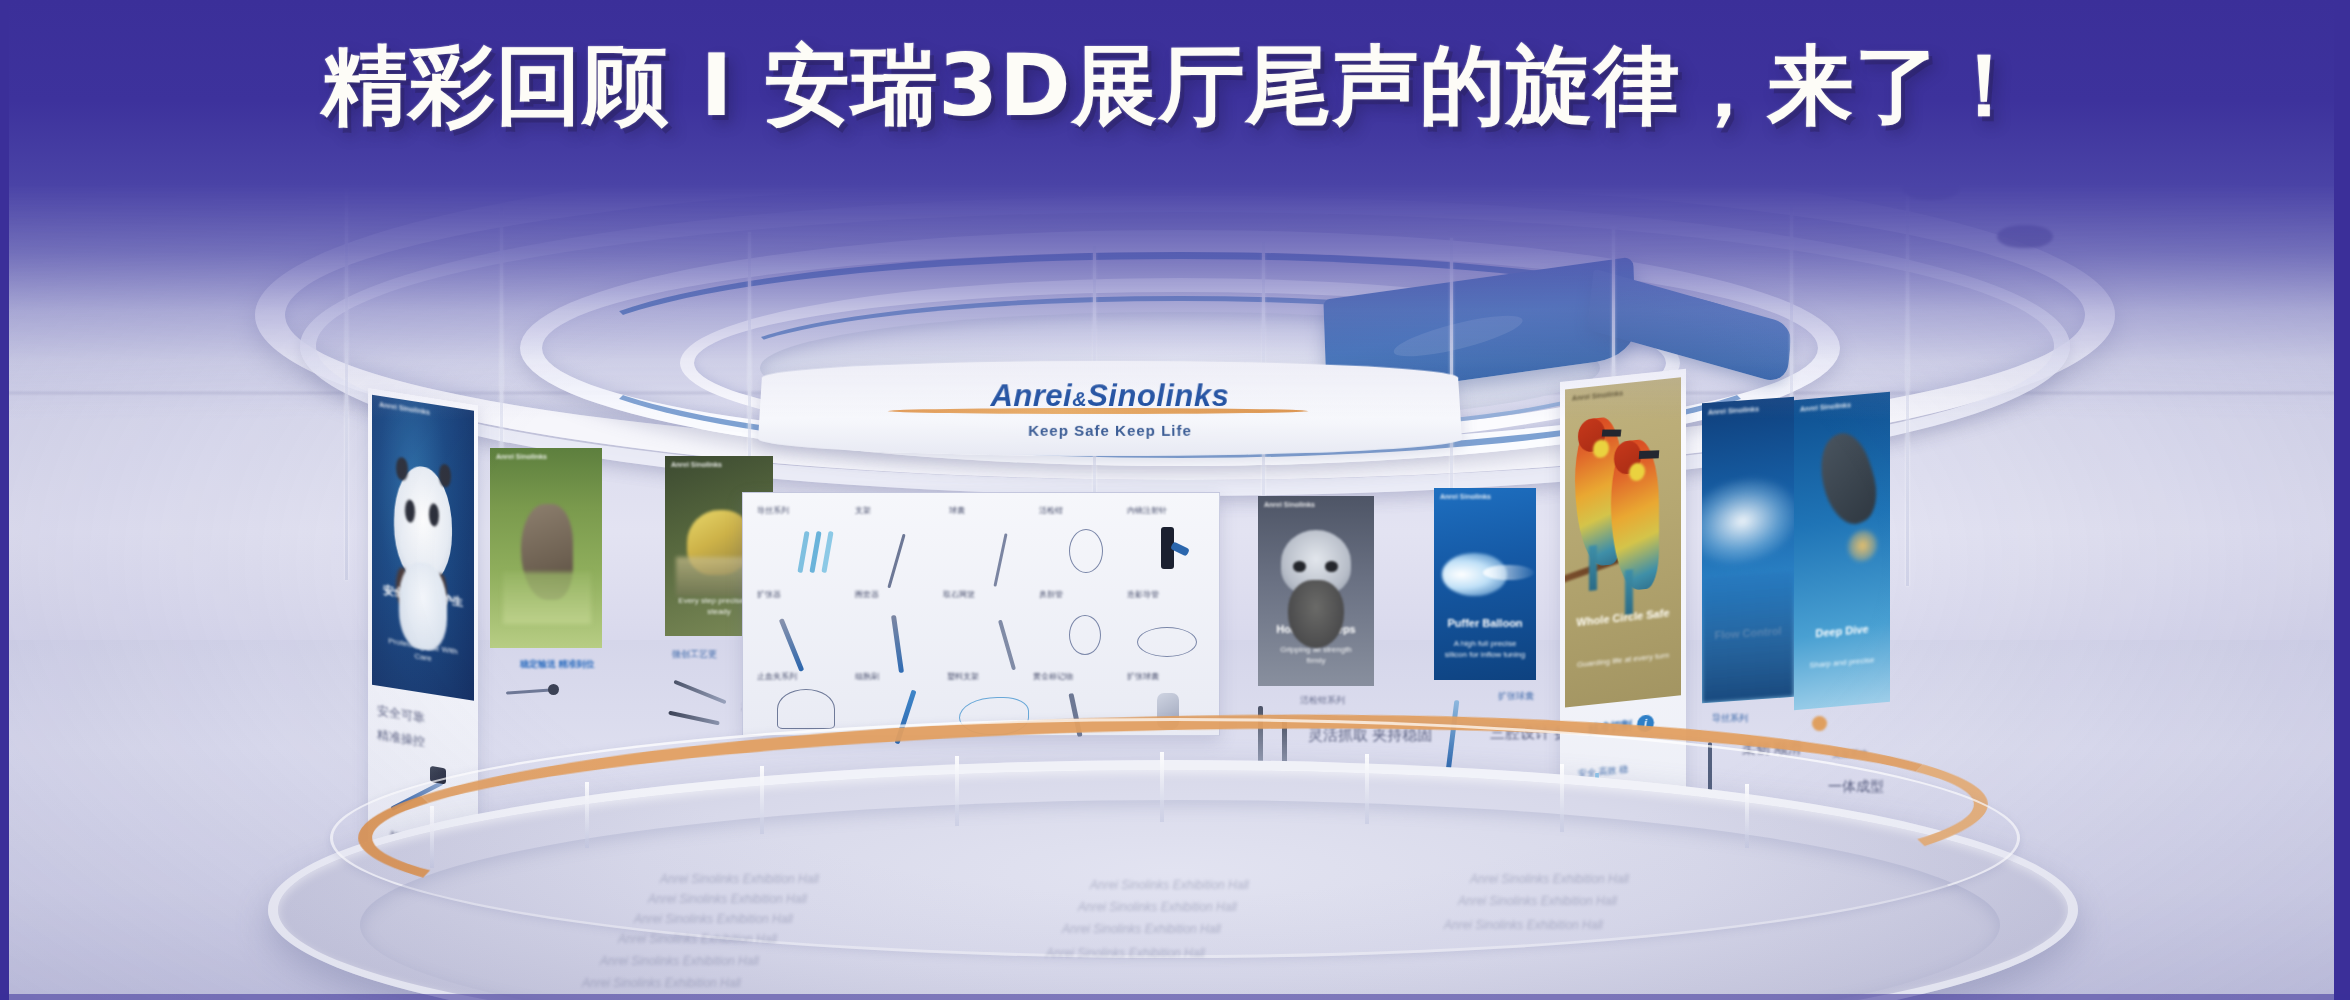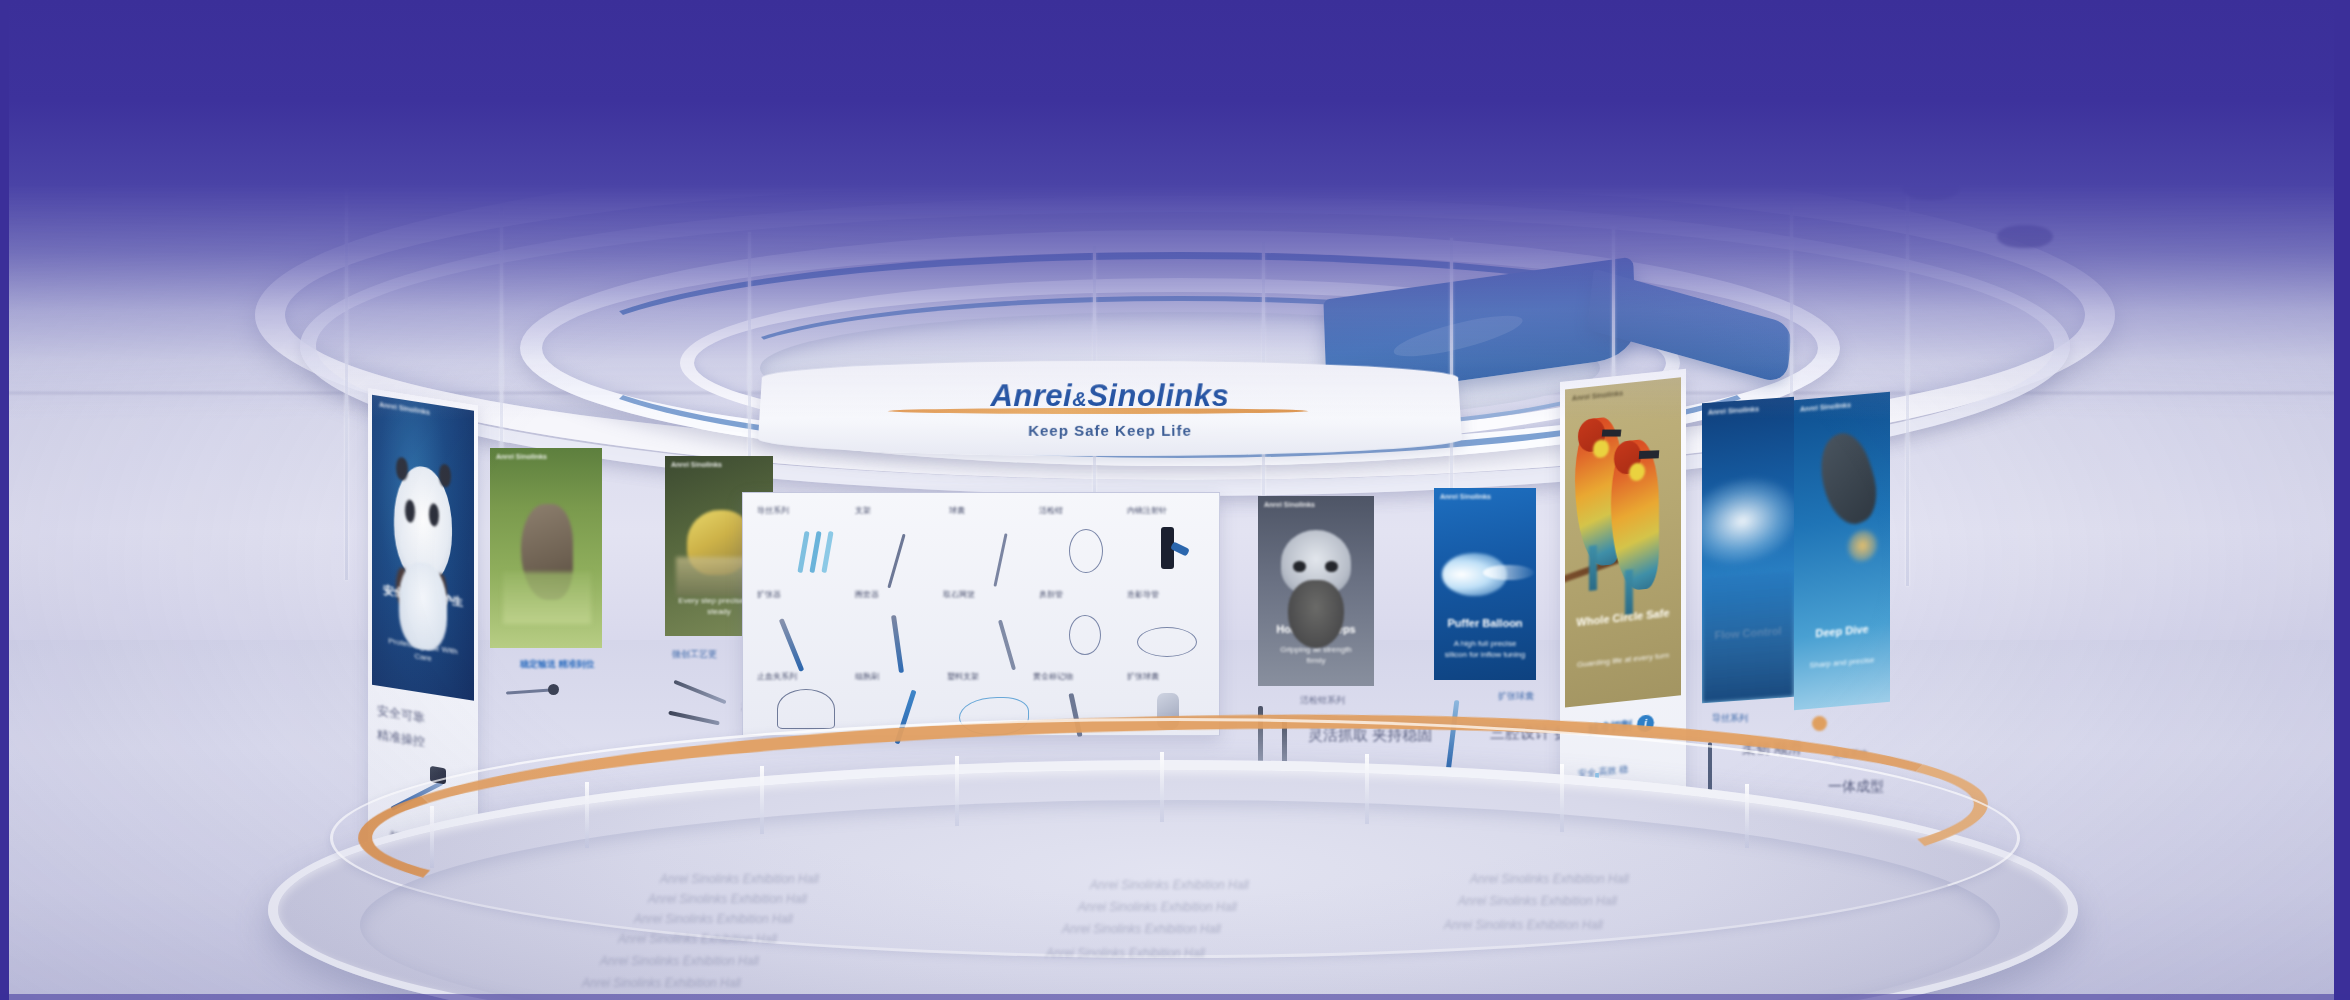--- a/index.html
+++ b/index.html
@@ -512,14 +512,15 @@
   <div class="floor-text" style="left:1470px;top:872px;">Anrei Sinolinks Exhibition Hall</div>
   <div class="floor-text" style="left:1458px;top:894px;">Anrei Sinolinks Exhibition Hall</div>
   <div class="floor-text" style="left:1444px;top:918px;">Anrei Sinolinks Exhibition Hall</div>
 
   <div class="vignette"></div>
   <div class="purple-top"></div>
   <div class="edge-l"></div>
   <div class="edge-r"></div>
   <div class="edge-b"></div>
 
+  <div class="title">精彩回顾 I 安瑞3D展厅尾声的旋律，来了！</div>
 
 </div>
 
 </body></html>

